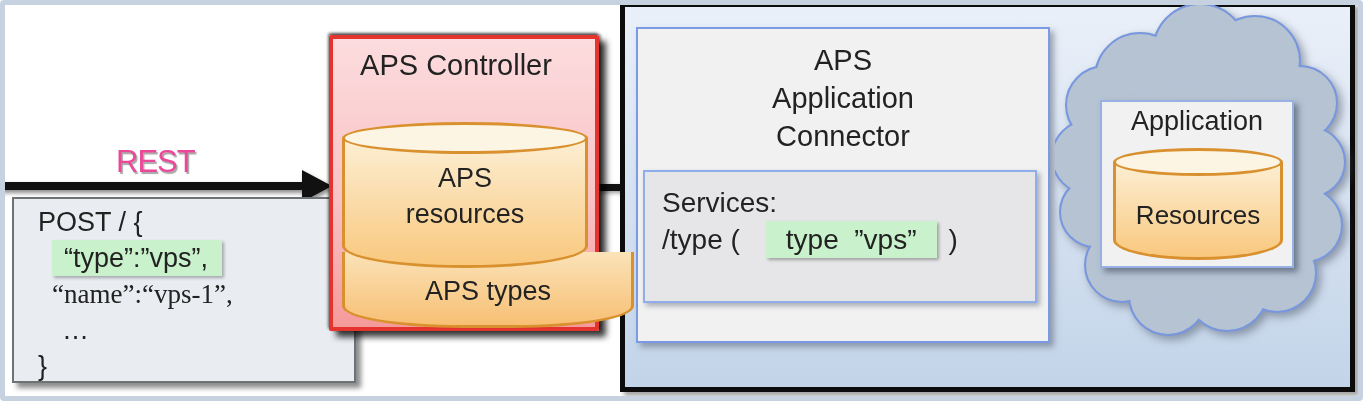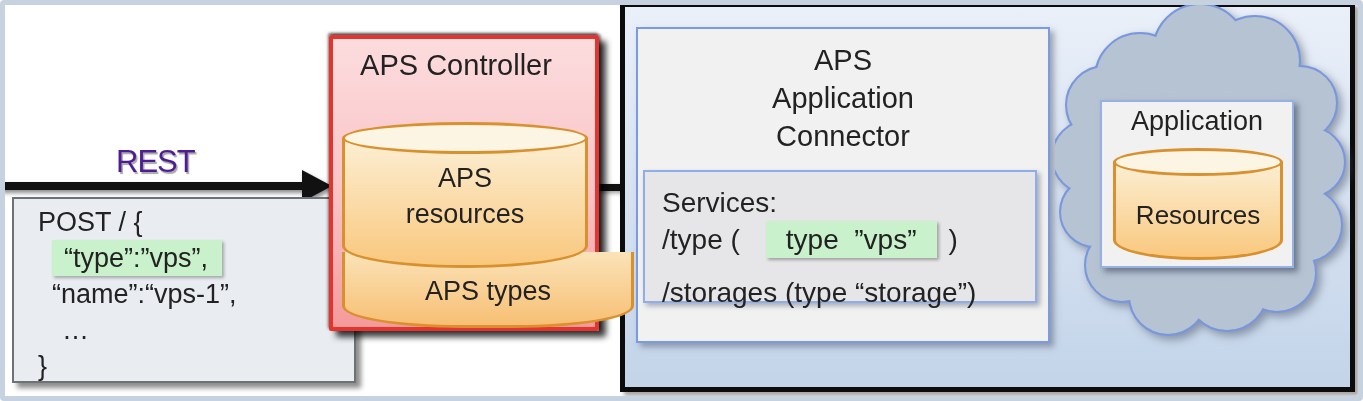--- a/index.html
+++ b/index.html
@@ -19,26 +19,26 @@
     background:var(--box-gray-fill,#e9edf2);
     border:2px solid var(--box-gray-border,#6e7275);
     box-shadow:5px 5px 5px rgba(0,0,0,0.45);
     z-index:10;font-size:27px;line-height:36px;padding:5px 0 0 24px;
   }
   .hl{
     display:inline-block;background:var(--highlight-green,#c9f1cb);
     box-shadow:2px 2px 3px rgba(0,0,0,0.30);
   }
   .post-hl{margin-left:14px;padding:0 14px 0 12px;}
-  .indent1{margin-left:14px;}
+  .indent1{margin-left:14px;font-family:Liberation Serif, serif;}
   .indent2{margin-left:24px;}
 
   
   .rest-label{
-    left:116px;top:144px;font-size:31px;letter-spacing:-1px;color:#4c1d95;
+    left:116px;top:144px;font-size:31px;letter-spacing:-1px;color:#ec4899;
     text-shadow:1.5px 1.5px 1px rgba(0,0,0,0.35);z-index:11;
   }
   .rest-arrow{z-index:9;filter:drop-shadow(2px 3px 2px rgba(0,0,0,0.45));}
   .rest-arrow .line{left:0;top:182px;width:304px;height:8px;background:var(--arrow-black,#111111);}
   .rest-arrow .head{
     left:302px;top:170px;width:0;height:0;
     border-left:30px solid var(--arrow-black,#111111);
     border-top:16px solid transparent;border-bottom:16px solid transparent;
   }
 
@@ -182,21 +182,20 @@
 
   <div class="abs connector-box">
     <div class="abs connector-title">APS
 Application
 Connector</div>
   </div>
 
   <div class="abs services-box">
     <div>Services:</div>
     <div><span>/type (</span><span class="hl svc-hl">type  ”vps”</span><span>)</span></div>
-    <div>/storages (type “storage”)</div>
   </div>
 
   <svg class="abs cloud-svg" viewBox="0 0 300 335" xmlns="http://www.w3.org/2000/svg">
     <g stroke="#7897dd" stroke-width="4" fill="none">
       <circle cx="85" cy="73" r="44"></circle>
         <circle cx="145" cy="46" r="46"></circle>
         <circle cx="200" cy="56" r="44"></circle>
       <circle cx="245" cy="98" r="36"></circle>
         <circle cx="255" cy="157" r="34"></circle>
         <circle cx="250" cy="220" r="36"></circle>

